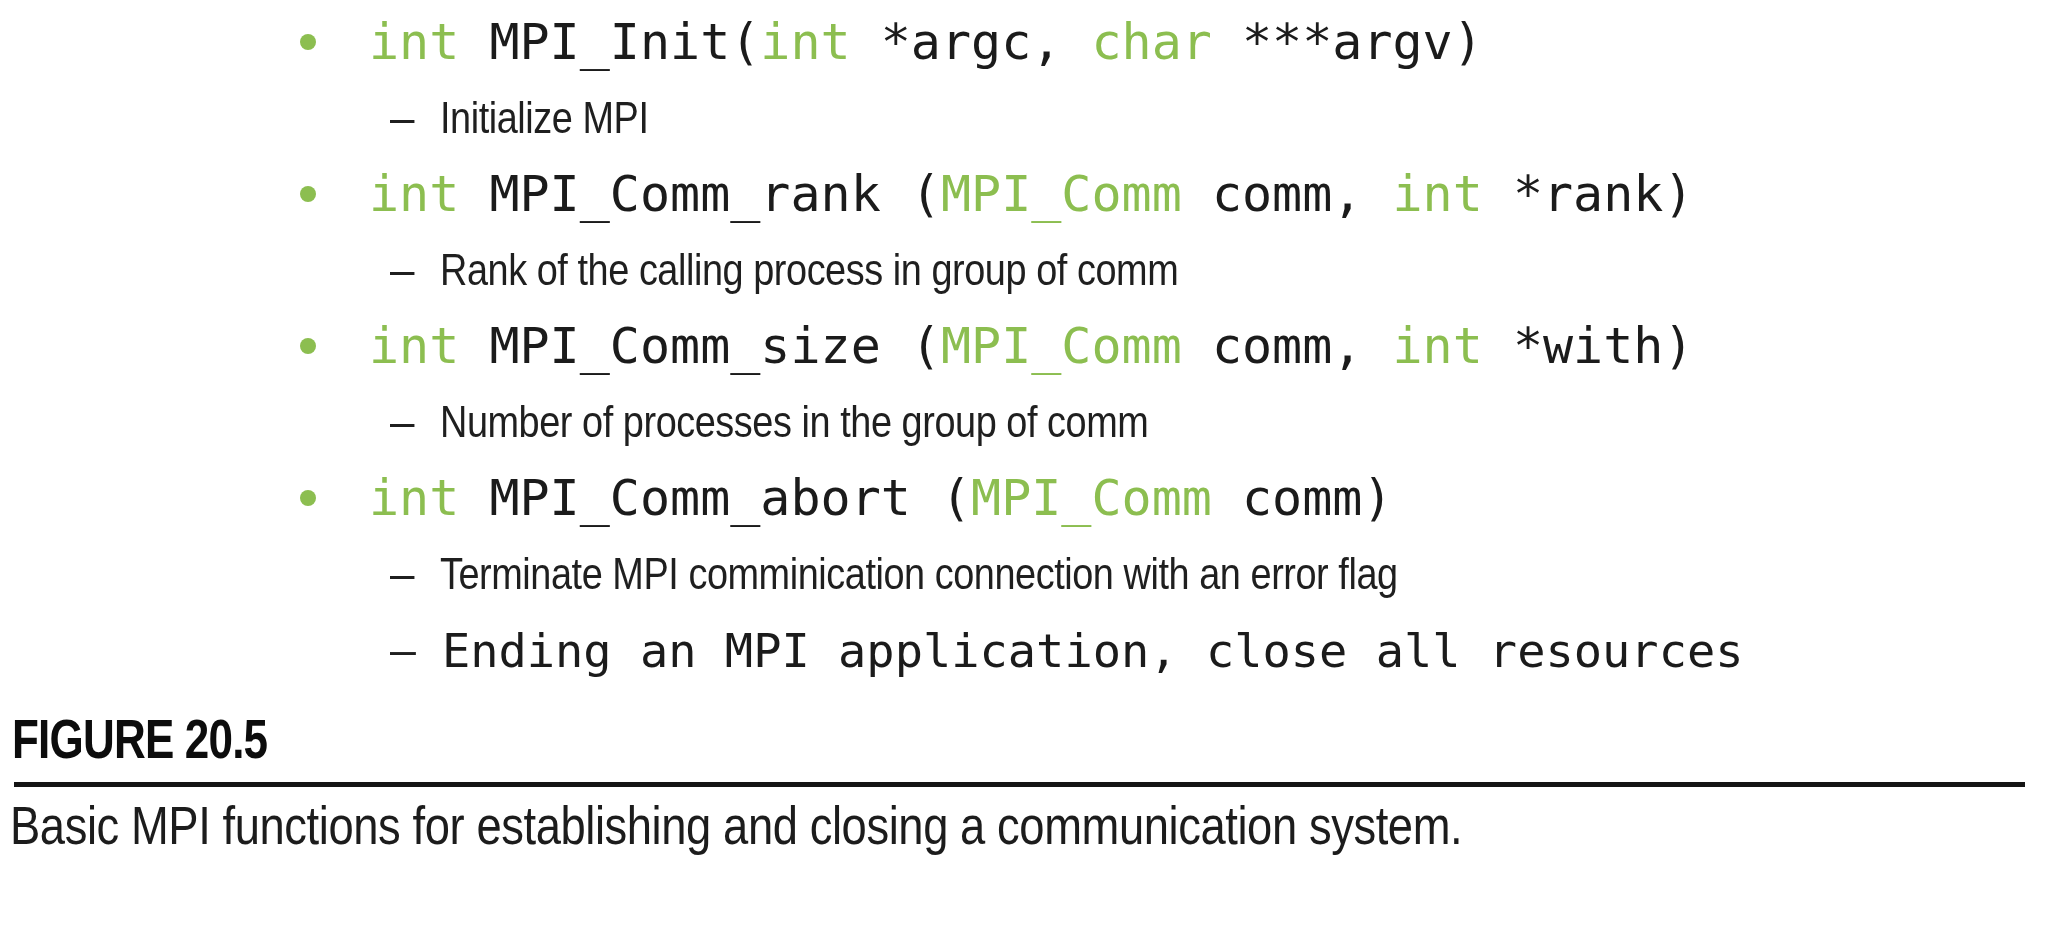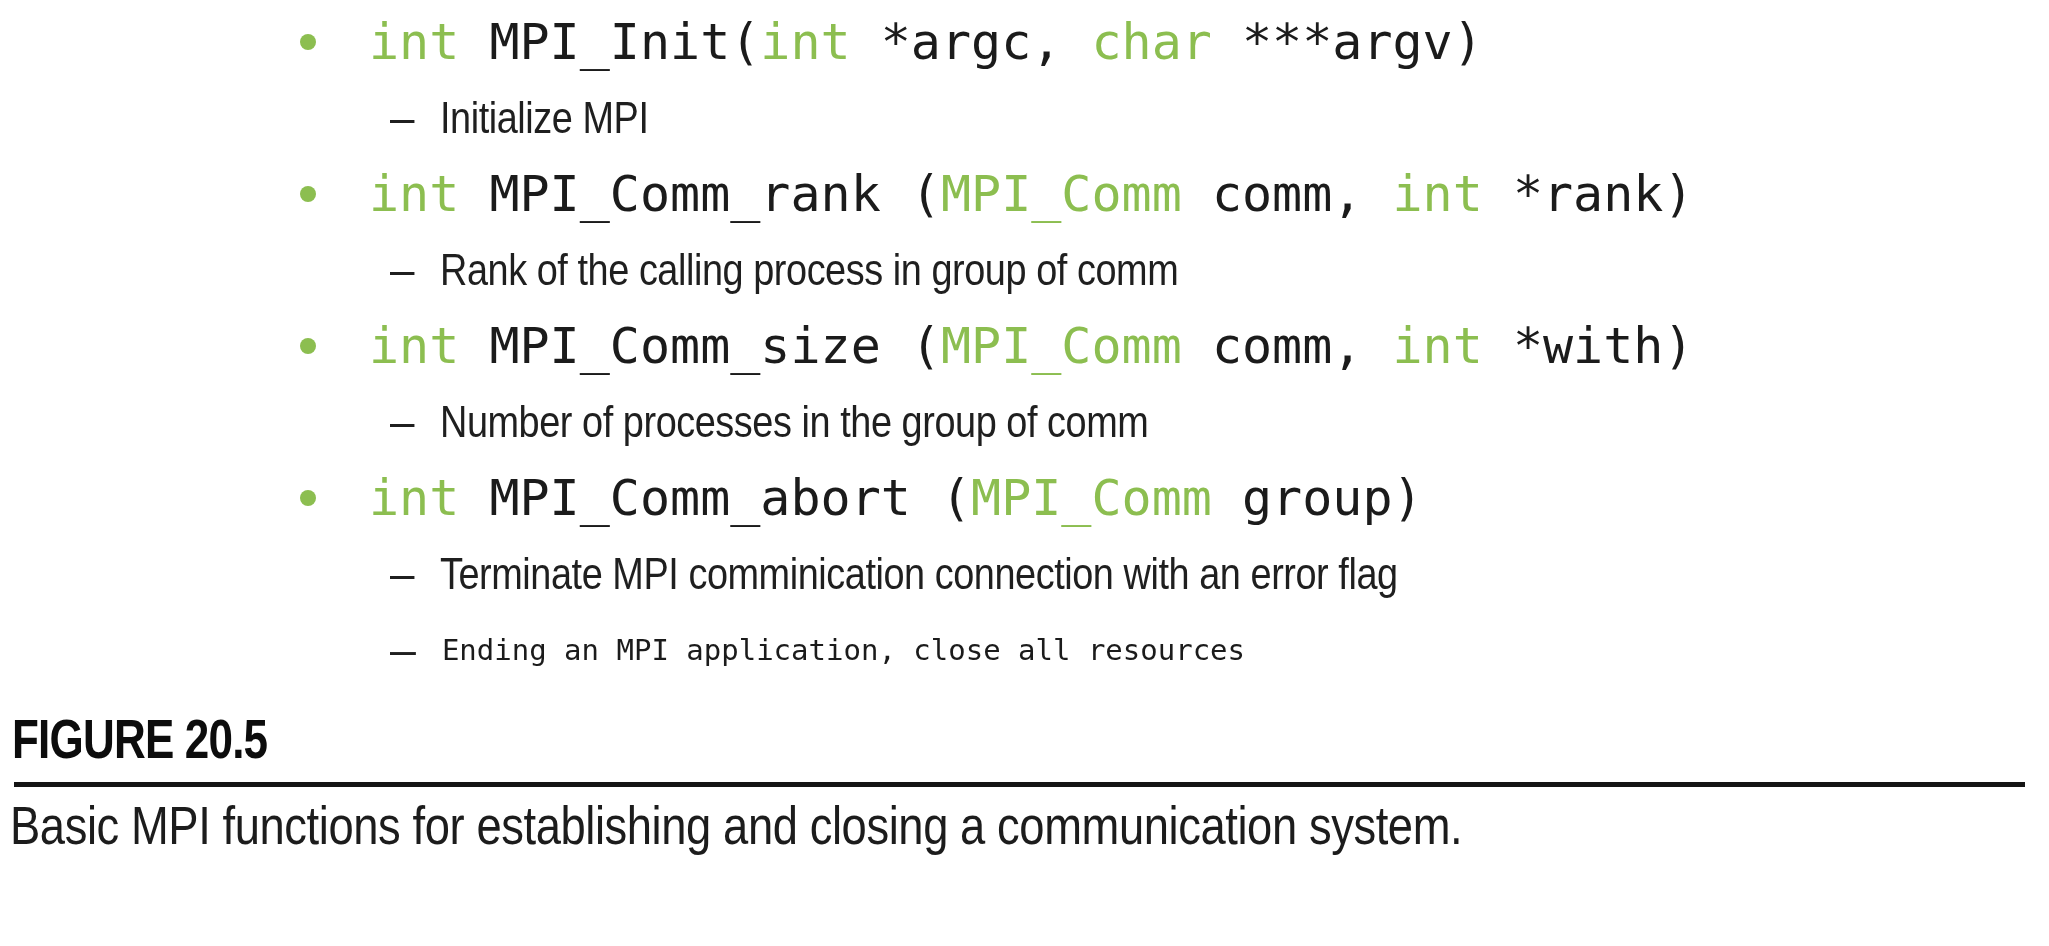--- a/index.html
+++ b/index.html
@@ -34,21 +34,21 @@
     flex: none; line-height: 1;
   }
   .desc {
     font-family: "Liberation Sans", sans-serif;
     font-size: 44px; line-height: 1; color: #1f1f1f;
     transform: scaleX(0.86); transform-origin: left center;
     white-space: pre; letter-spacing: -0.5px;
   }
   .desc.mono {
     font-family: "DejaVu Sans Mono", monospace;
-    font-size: 29px; transform: none; letter-spacing: 0;
+    font-size: 47px; transform: none; letter-spacing: 0;
     color: #1b1b1b;
   }
   .desc-line.mono-line .dash { font-family: "DejaVu Sans Mono", monospace; font-size: 43px; }
   .figure-label {
     margin: 24px 0 0 12px;
     font-size: 55px; font-weight: 700; line-height: 1;
     color: #0c0c0c;
     transform: scaleX(0.80); transform-origin: left center;
     letter-spacing: -1px;
     white-space: pre;
@@ -94,21 +94,21 @@
       <span class="bullet"></span>
       <code class="code"><span class="kw">int</span><span class="plain"> MPI_Comm_size (</span><span class="kw">MPI_Comm</span><span class="plain"> comm, </span><span class="kw">int</span><span class="plain"> *with)</span></code>
     </div>
     <div class="row desc-line">
       <span class="dash">–</span>
       <span class="desc">Number of processes in the group of comm</span>
     </div>
 
     <div class="row code-line">
       <span class="bullet"></span>
-      <code class="code"><span class="kw">int</span><span class="plain"> MPI_Comm_abort (</span><span class="kw">MPI_Comm</span><span class="plain"> group)</span></code>
+      <code class="code"><span class="kw">int</span><span class="plain"> MPI_Comm_abort (</span><span class="kw">MPI_Comm</span><span class="plain"> comm)</span></code>
     </div>
     <div class="row desc-line">
       <span class="dash">–</span>
       <span class="desc">Terminate MPI comminication connection with an error flag</span>
     </div>
 
     <div class="row desc-line mono-line">
       <span class="dash">–</span>
       <span class="desc mono">Ending an MPI application, close all resources</span>
     </div>

